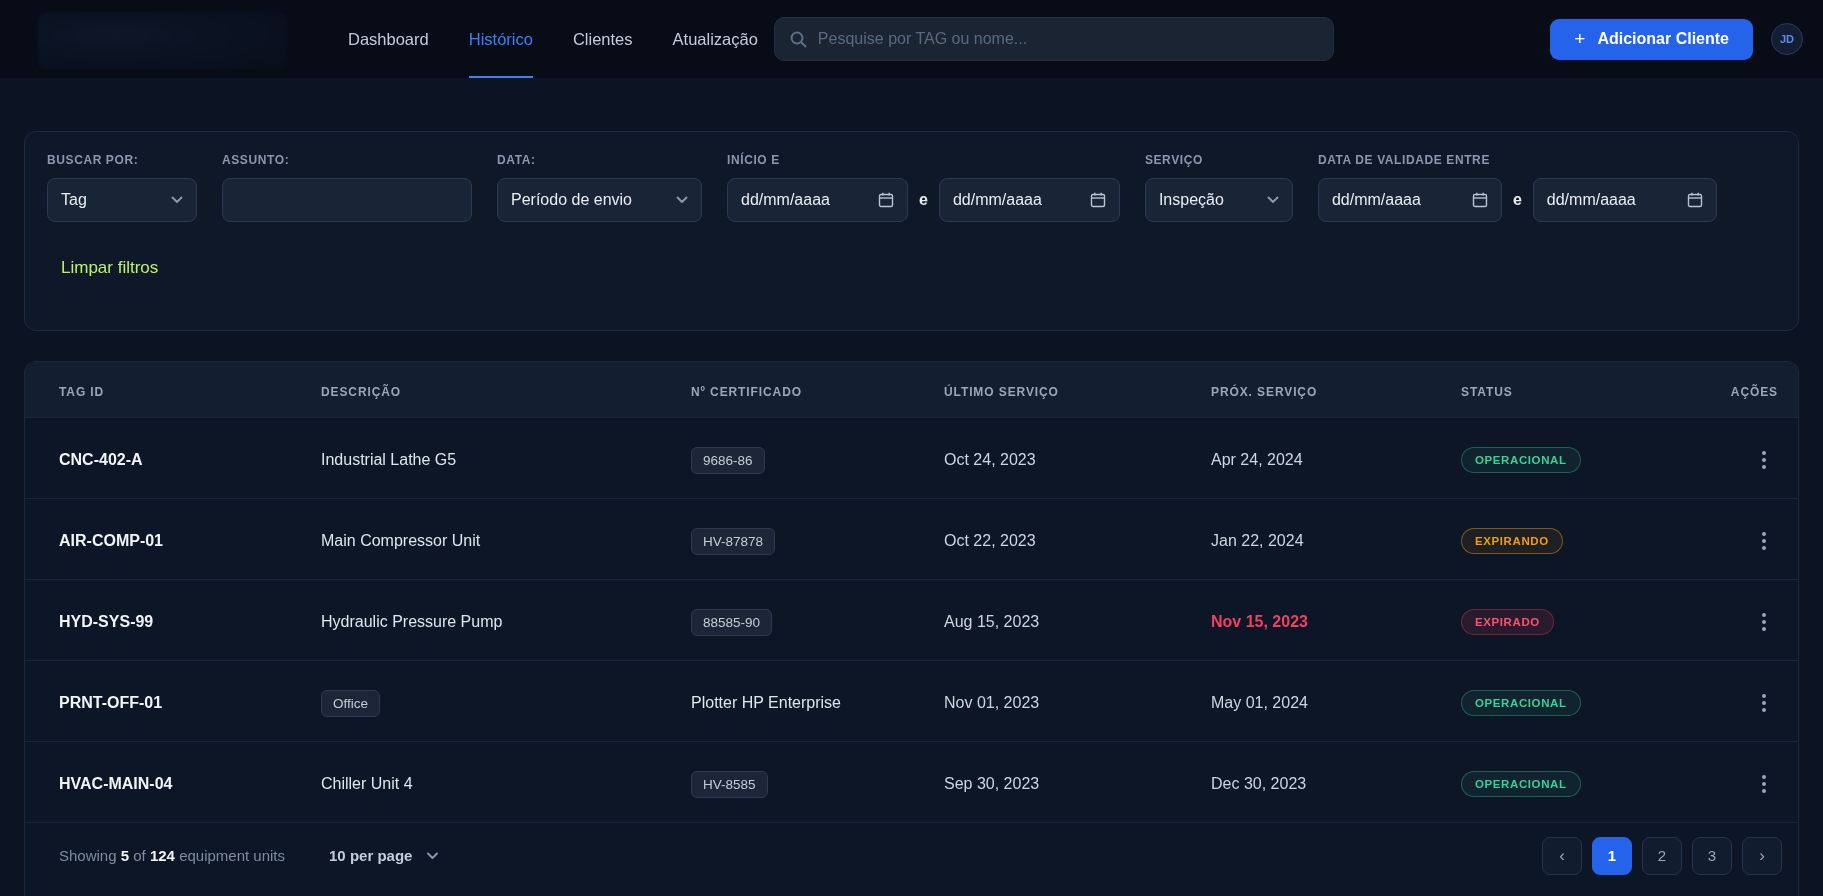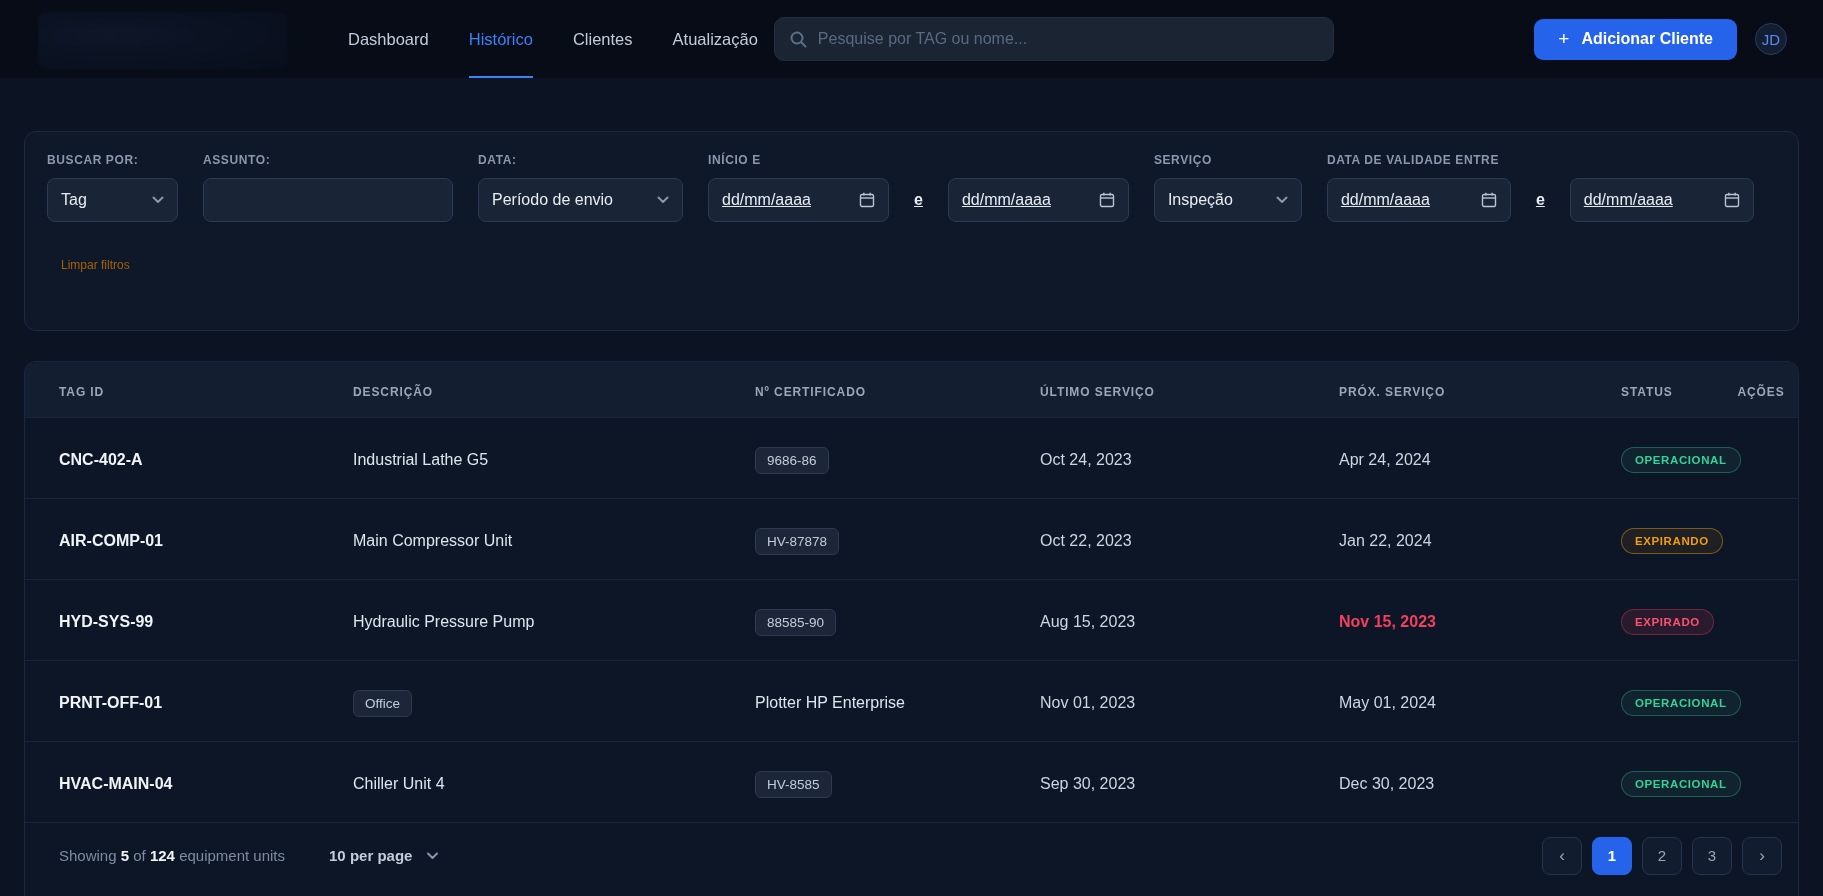--- a/index.html
+++ b/index.html
@@ -40,67 +40,67 @@
   }
   .search-box input::placeholder { color:#596a80; }
   .nav-spacer { flex:1; }
   .add-btn {
     height:41px; padding:0 24px; border:none; border-radius:9px; background:#2563eb;
     color:#ffffff; font-family:inherit; font-size:16px; font-weight:bold;
     display:flex; align-items:center; gap:12px; cursor:pointer;
   }
   .add-btn .plus { font-weight:normal; font-size:19px; }
   .avatar {
-    width:32px; height:32px; border-radius:50%; margin:0 24px 0 18px;
+    width:32px; height:32px; border-radius:50%; margin:0 8px 0 18px;
     background:#131e34; border:1px solid #2a3a5e; color:#5b8def;
-    font-size:15px; font-weight:normal; display:flex; align-items:center; justify-content:center;
+    font-size:11px; font-weight:bold; display:flex; align-items:center; justify-content:center;
   }
 
   
   .filter-card {
     margin:53px 24px 0; height:200px; background:#0f1829;
     border:1px solid #1e2a44; border-radius:12px; padding:21px 22px;
   }
   .filter-row { display:flex; gap:25px; }
   .fgroup { display:flex; flex-direction:column; }
   .flabel {
     font-size:12px; font-weight:bold; letter-spacing:.6px; color:#8b97ac;
     text-transform:uppercase; margin-bottom:11px; white-space:nowrap;
   }
-  .field-row { display:flex; align-items:center; gap:25px;text-decoration:underline; }
+  .field-row { display:flex; align-items:center; gap:11px; }
   .field {
     height:44px; background:#1a2437; border:1px solid #2d3a55; border-radius:8px;
     display:flex; align-items:center; justify-content:space-between;
     padding:0 13px; font-size:16px; color:#e8edf4; cursor:pointer; white-space:nowrap;
   }
   .field input {
     width:100%; background:transparent; border:none; outline:none;
     font-family:inherit; font-size:16px; color:#e8edf4;
   }
-  .w-select-sm { width:131px; }
+  .w-select-sm { width:150px; }
   .w-input    { width:250px; }
   .w-select-md{ width:205px; }
   .w-date     { width:181px; }
   .w-select-sv{ width:148px; }
   .w-date2    { width:184px; }
   .conj { color:#e8edf4; font-size:16px; font-weight:bold; }
   .clear-filters {
     margin:36px 0 0 14px; display:inline-block; background:none; border:none;
-    color:#a16207; font-family:inherit; font-size:12px; cursor:pointer;
+    color:#bef264; font-family:inherit; font-size:17px; cursor:pointer;
   }
 
   
   .table-card {
     margin:30px 24px 0; background:#0d1627; border:1px solid #1b2740;
     border-radius:12px 12px 0 0; border-bottom:none; overflow:hidden; height:535px;
   }
   .tgrid {
     display:grid;
     grid-template-columns:262px 370px 253px 267px 250px 1fr 80px;
-    align-items:center; padding:4px 20px 0 34px;gap:32px;
+    align-items:center; padding:4px 20px 0 34px;
   }
   .thead { height:55px; background:#141e31; }
   .th {
     font-size:12px; font-weight:bold; letter-spacing:.9px; color:#9aa7bb;
     text-transform:uppercase; white-space:nowrap;
   }
   .th.right, .td.right { text-align:right; }
   .trow { height:81px; border-top:1px solid #1a2438; cursor:default; }
   .td { font-size:16px; color:#ccd5e0; white-space:nowrap; }
   .td.tag { font-weight:bold; color:#f1f5f9; }

